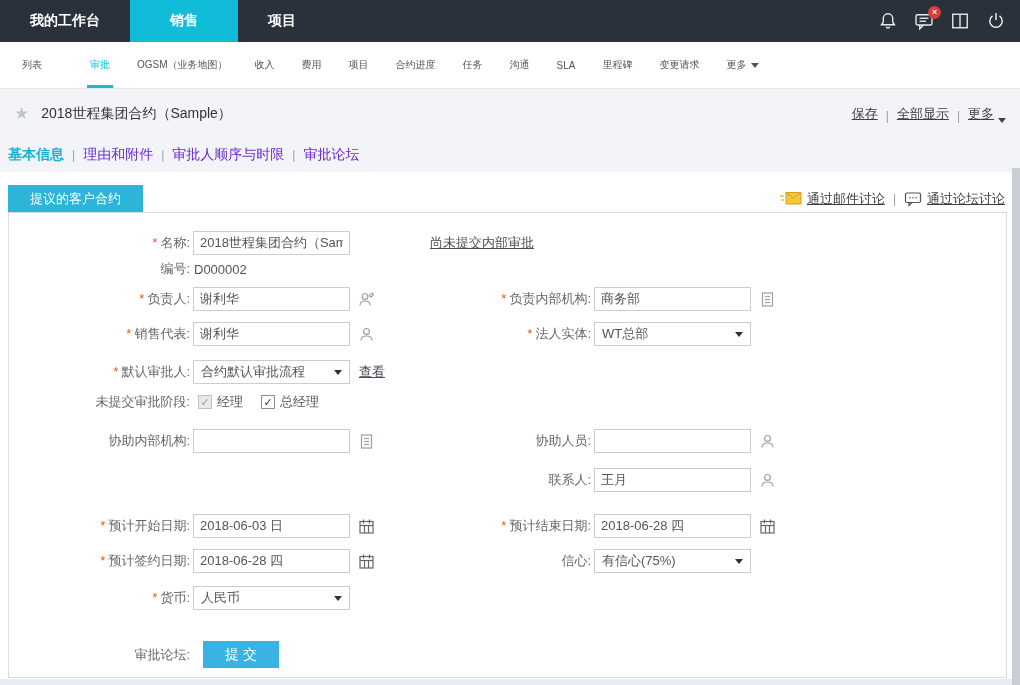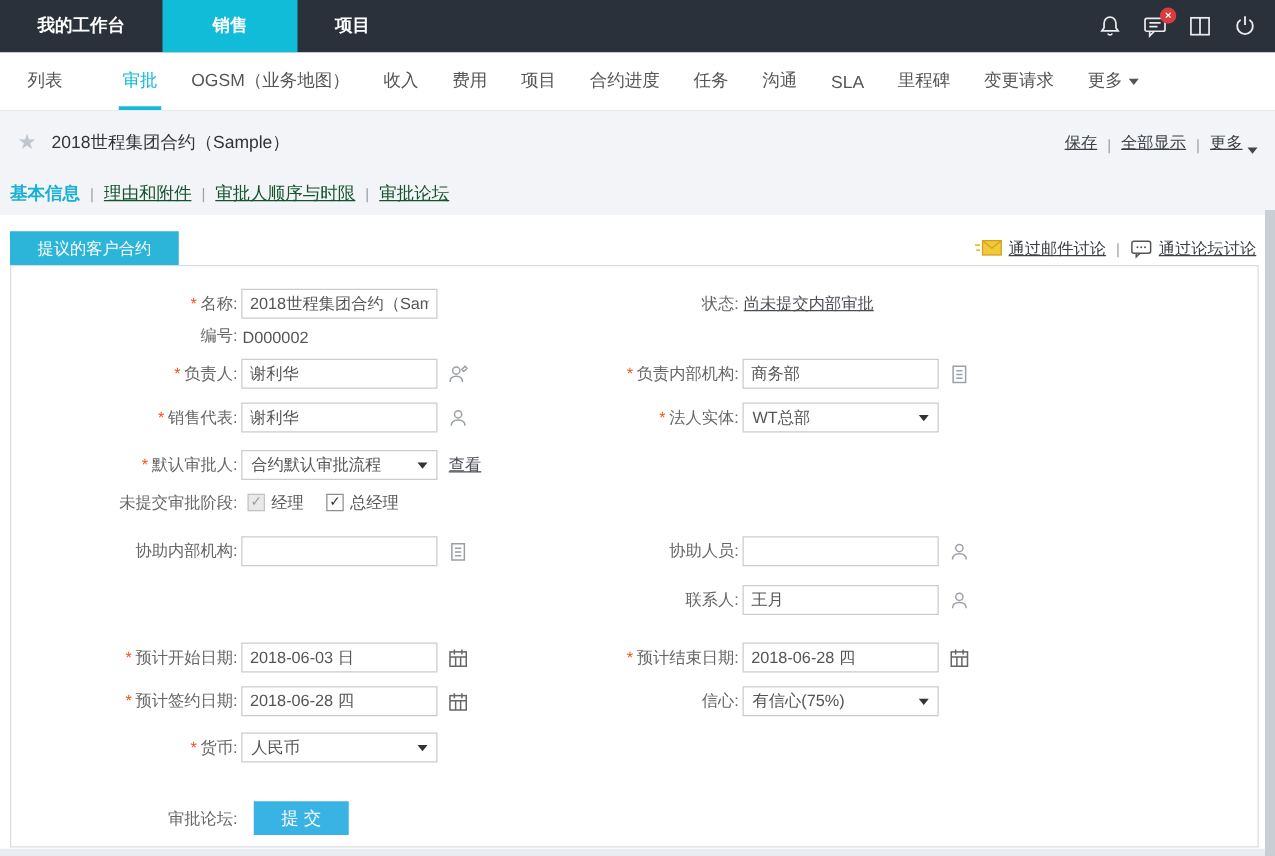--- a/index.html
+++ b/index.html
@@ -19,41 +19,41 @@
   .top-icons { margin-left:auto; display:flex; align-items:center; gap:16px; padding-right:14px; }
   .ticon { position:relative; display:flex; width:20px; height:20px; cursor:pointer; }
   .ticon svg { width:20px; height:20px; }
   .msg-badge { position:absolute; top:-5px; right:-7px; width:13px; height:13px;
     background:#d93c3c; border-radius:50%; color:#fff; font-size:9px; line-height:13px;
     text-align:center; font-weight:bold; }
 
   
   .subnav { position:absolute; top:42px; left:0; right:0; height:47px; background:#fff;
     border-bottom:1px solid #e6e9ec; display:flex; align-items:stretch; padding-left:22px; }
-  .subnav-item { position:relative; display:flex; align-items:center; font-size:14px;
+  .subnav-item { position:relative; display:flex; align-items:center; font-size:10px;
     color:#555; margin-right:27px; cursor:pointer; white-space:nowrap; }
   .subnav-item.active { color:#16b9d8;margin-left:21px; }
   .subnav-item.active::after { content:""; position:absolute; left:-3px; right:-3px;
     bottom:0; height:3px; background:#16b9d8; }
   .caret { display:inline-block; width:0; height:0; border-left:4px solid transparent;
     border-right:4px solid transparent; border-top:5px solid #555; margin-left:5px; }
   .caret.dark { border-top-color:#444; }
 
   
   .record-bar { position:absolute; top:89px; left:0; right:0; height:49px;
     background:#f2f4f7; display:flex; align-items:center; padding:0 14px; }
   .star { font-size:17px; color:#c0c6cd; margin-right:12px; cursor:pointer; line-height:1; }
   .rtitle { font-size:14px; color:#333; }
   .ractions { margin-left:auto; display:flex; align-items:flex-end; font-size:13px; }
   .ractions a { color:#3c4045; text-decoration:underline; cursor:pointer; }
   .sep { color:#9aa0a6; margin:0 8px; font-size:12px; }
 
   .record-tabs { position:absolute; top:138px; left:0; right:0; height:34px;
     background:#f2f4f7; display:flex; align-items:center; padding:0 8px; font-size:14px; }
-  .rtab { color:#14532d; text-decoration:underline; cursor:pointer; }
+  .rtab { color:#6d28d9; cursor:pointer; }
   .rtab.active { color:#16b0d4; text-decoration:none; font-weight:bold; }
 
   
   .section-head { position:absolute; top:185px; left:8px; right:13px; height:27px; }
   .badge { position:absolute; left:0; top:0; height:27px; line-height:27px;
     background:#2cb5d8; color:#fff; font-size:13px; padding:0 22px; }
   .discuss { position:absolute; right:2px; top:0; height:27px; display:flex;
     align-items:center; font-size:13px; }
   .discuss a { color:#3c4045; text-decoration:underline; cursor:pointer; }
   .dicon { display:flex; margin-right:5px; }
@@ -200,21 +200,20 @@
   </div>
 
   <div class="panel">
 
     <div class="frow" style="top:18px">
       <label class="flabel"><span class="req">*</span><span>名称:</span></label>
       <input class="tinput" value="2018世程集团合约（Sample）" style="">
     </div>
 
     <div class="frow rcol" style="top:18px">
-      <label class="flabel">状态:</label>
       <a class="vlink">尚未提交内部审批</a>
     </div>
 
     <div class="frow" style="top:44px">
       <label class="flabel">编号:</label>
       <span class="vtext">D000002</span>
     </div>
 
     <div class="frow" style="top:74px">
       <label class="flabel"><span class="req">*</span><span>负责人:</span></label>

